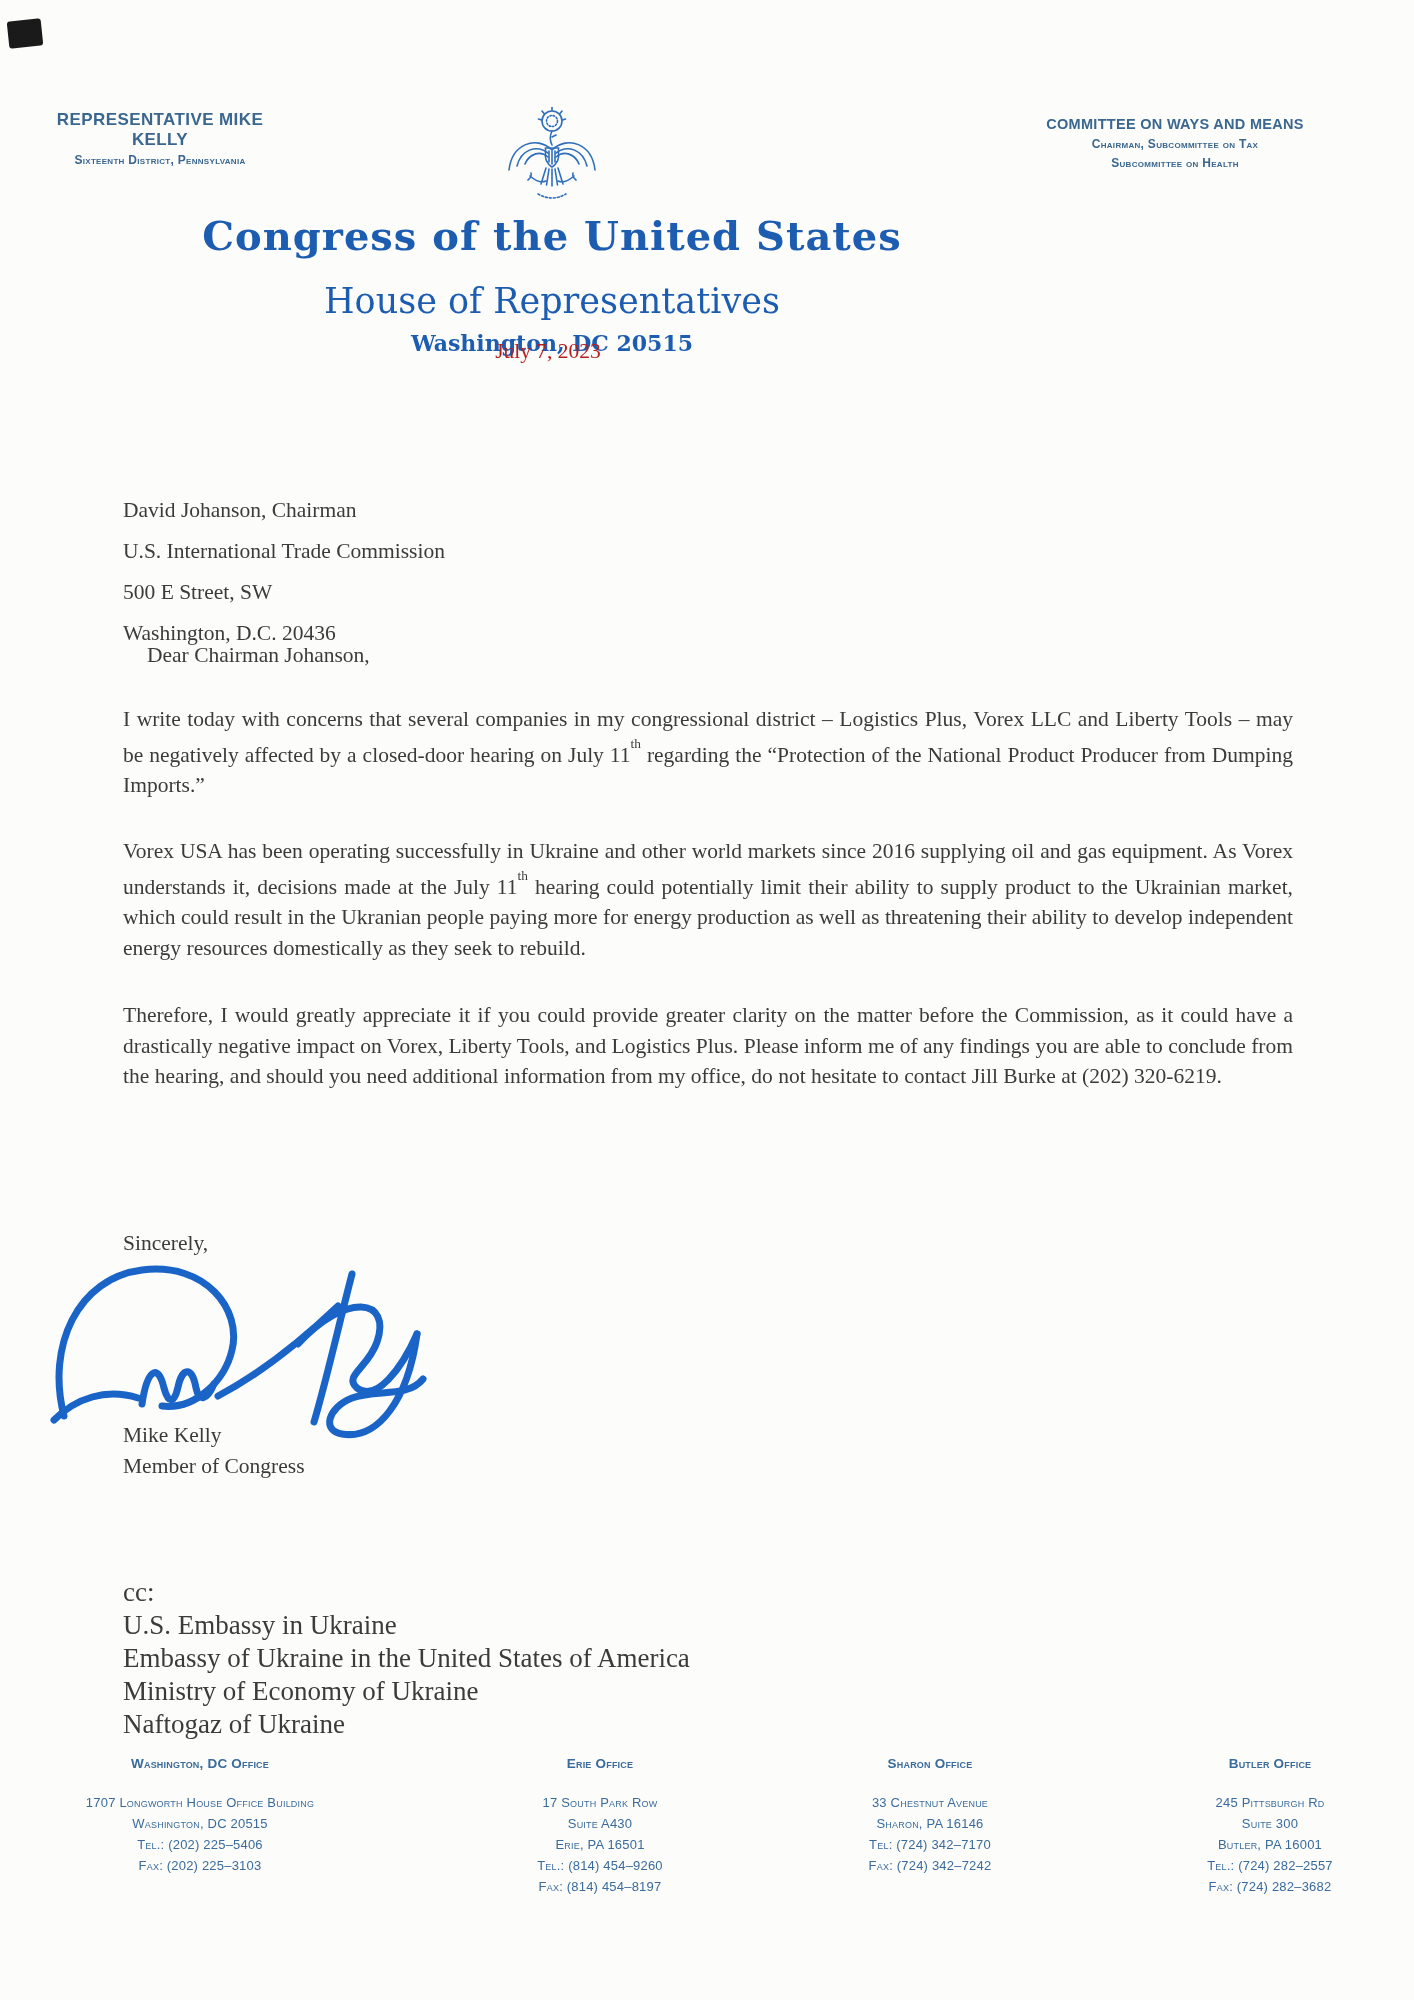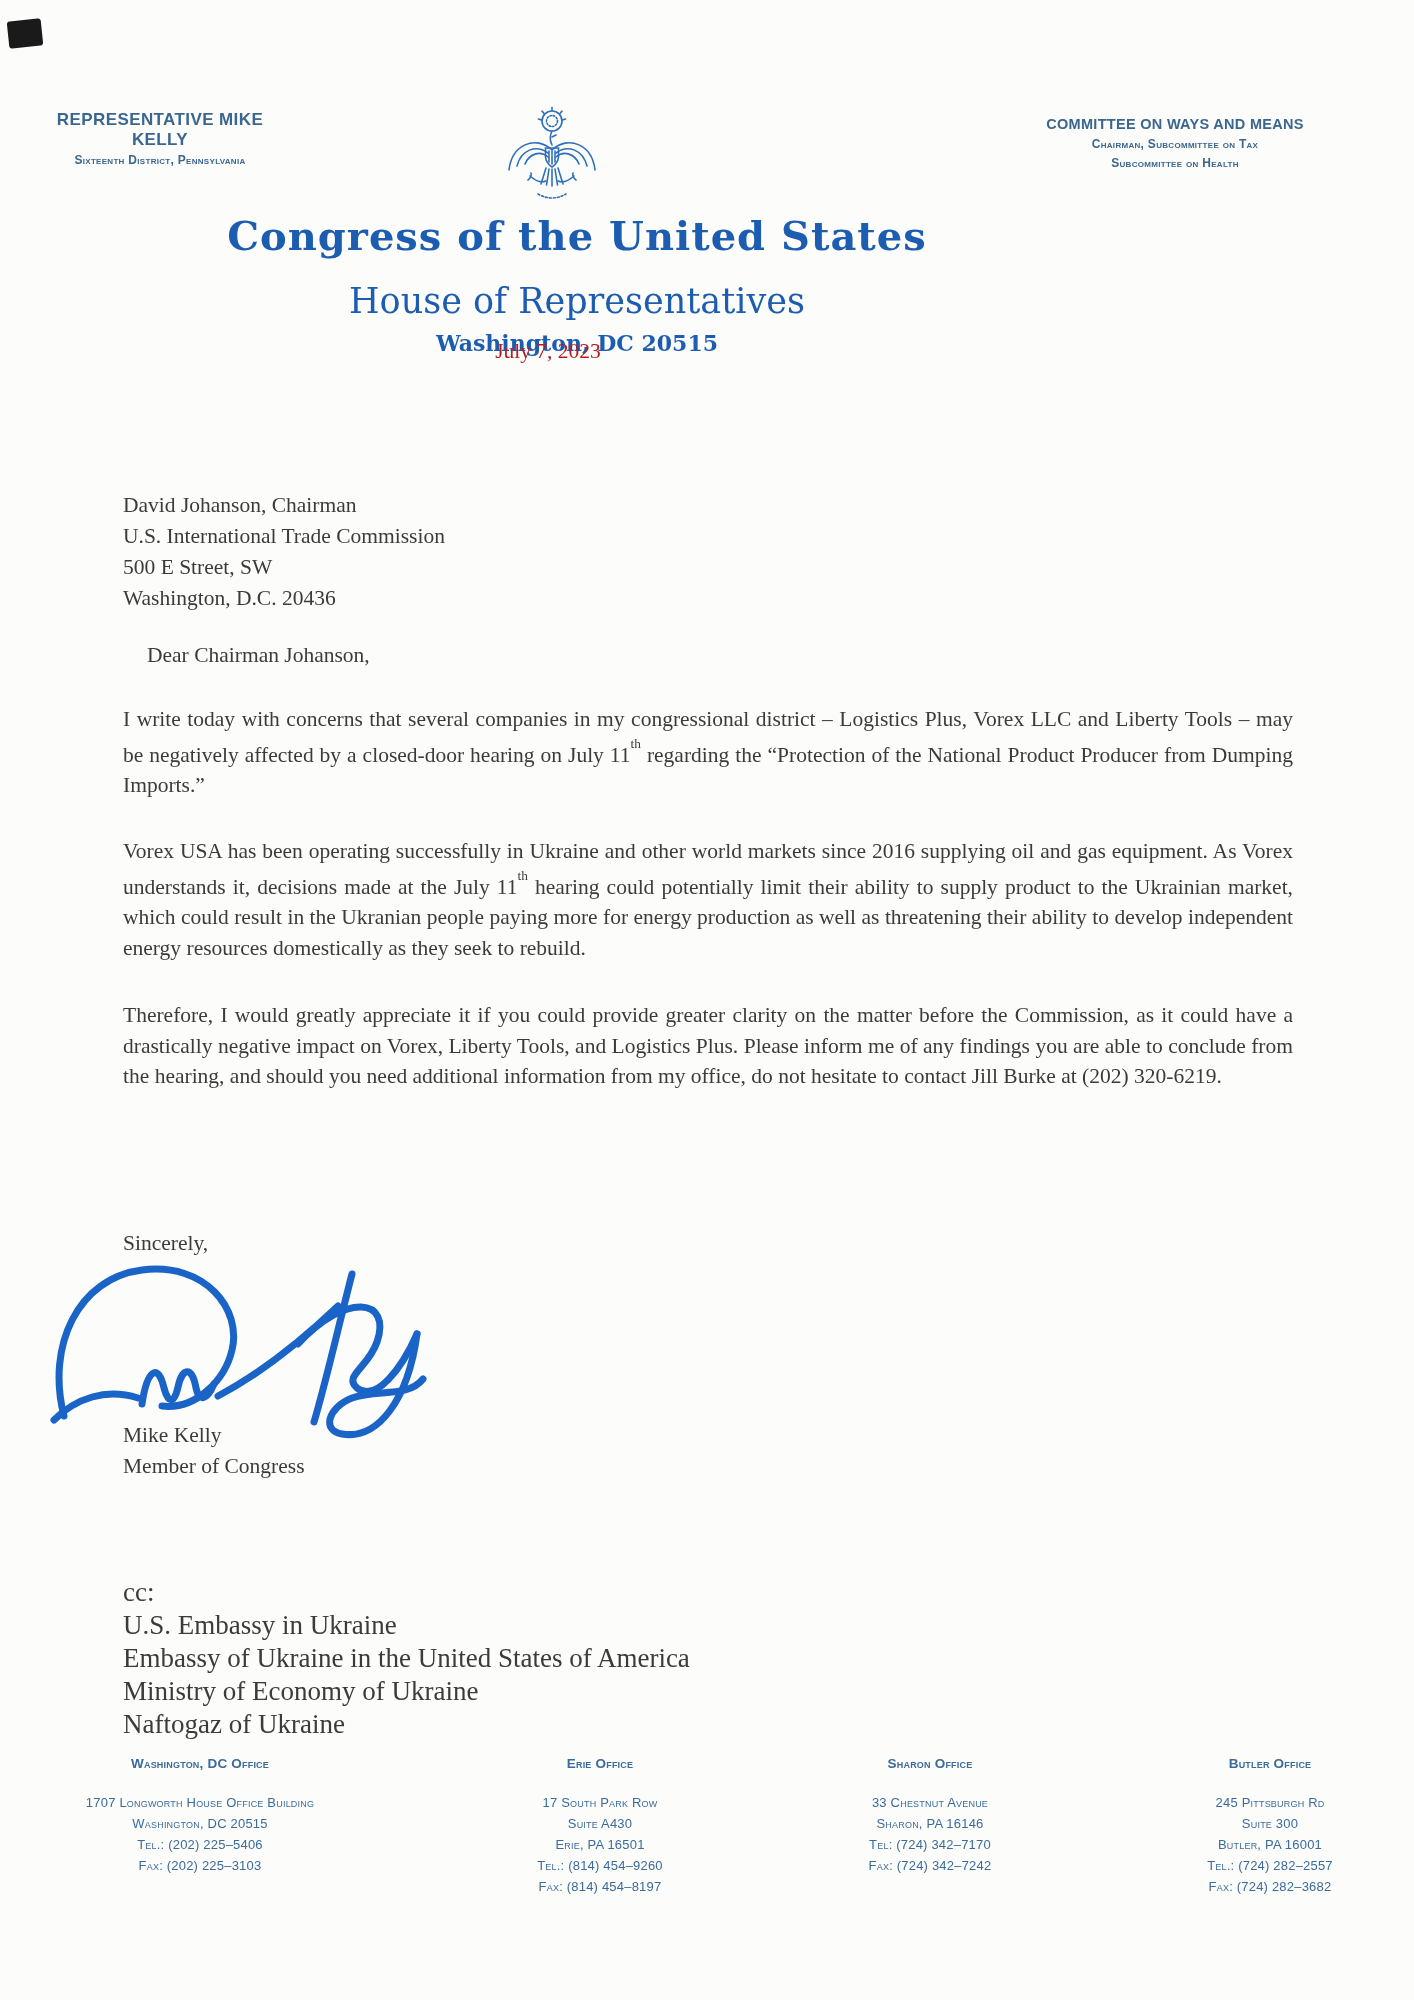--- a/index.html
+++ b/index.html
@@ -19,28 +19,28 @@
   .hdr{font-family:"Liberation Sans", sans-serif;color:#3a668f;text-align:center;}
   .member-block{left:28px;top:110px;width:264px;}
   .member-name{font-size:17px;font-weight:bold;letter-spacing:.4px;}
   .member-district{font-size:12px;font-weight:bold;font-variant:small-caps;margin-top:3px;letter-spacing:.3px;}
   .committee-block{left:1008px;top:116px;width:334px;}
   .committee-name{font-size:14.5px;font-weight:bold;letter-spacing:.3px;}
   .committee-sub{font-size:12px;font-weight:bold;font-variant:small-caps;margin-top:5px;letter-spacing:.3px;}
   
   .seal{left:502px;top:106px;width:100px;height:104px;}
   
-  .letterhead{left:17px;top:212px;width:1104px;text-align:center;color:#1d5db1;font-family:"DejaVu Serif", serif;padding-left:8px;}
+  .letterhead{left:0;top:212px;width:1104px;text-align:center;color:#1d5db1;font-family:"DejaVu Serif", serif;}
   .lh1{font-size:40px;font-weight:bold;letter-spacing:1px;}
   .lh2{font-size:35px;font-weight:normal;margin-top:22px;}
   .lh3{font-size:22px;font-weight:bold;margin-top:9px;}
   .date-line{left:0;top:339px;width:1096px;text-align:center;font-size:21.5px;color:#b91c1c;}
   
   .lines{white-space:pre-line;}
-  .recipient{left:123px;top:490px;font-size:21.5px;line-height:31px;}
+  .recipient{left:123px;top:490px;font-size:21.5px;line-height:41px;}
   .salutation{left:132px;top:643px;font-size:21.5px;margin-left:15px;}
   .para{left:123px;width:1170px;font-size:21.5px;line-height:30.5px;text-align:justify;}
   .para-1{top:704px;}
   .para-2{top:836px;}
   .para-3{top:1000px;}
   .para sup{font-size:0.62em;position:relative;top:-0.45em;}
   .sincerely{left:123px;top:1231px;font-size:21.5px;}
   .signature{left:46px;top:1248px;width:440px;height:220px;}
   .signer{left:123px;top:1420px;font-size:21.5px;line-height:31px;}
   .cc-block{left:123px;top:1576px;font-size:27px;line-height:33px;}

